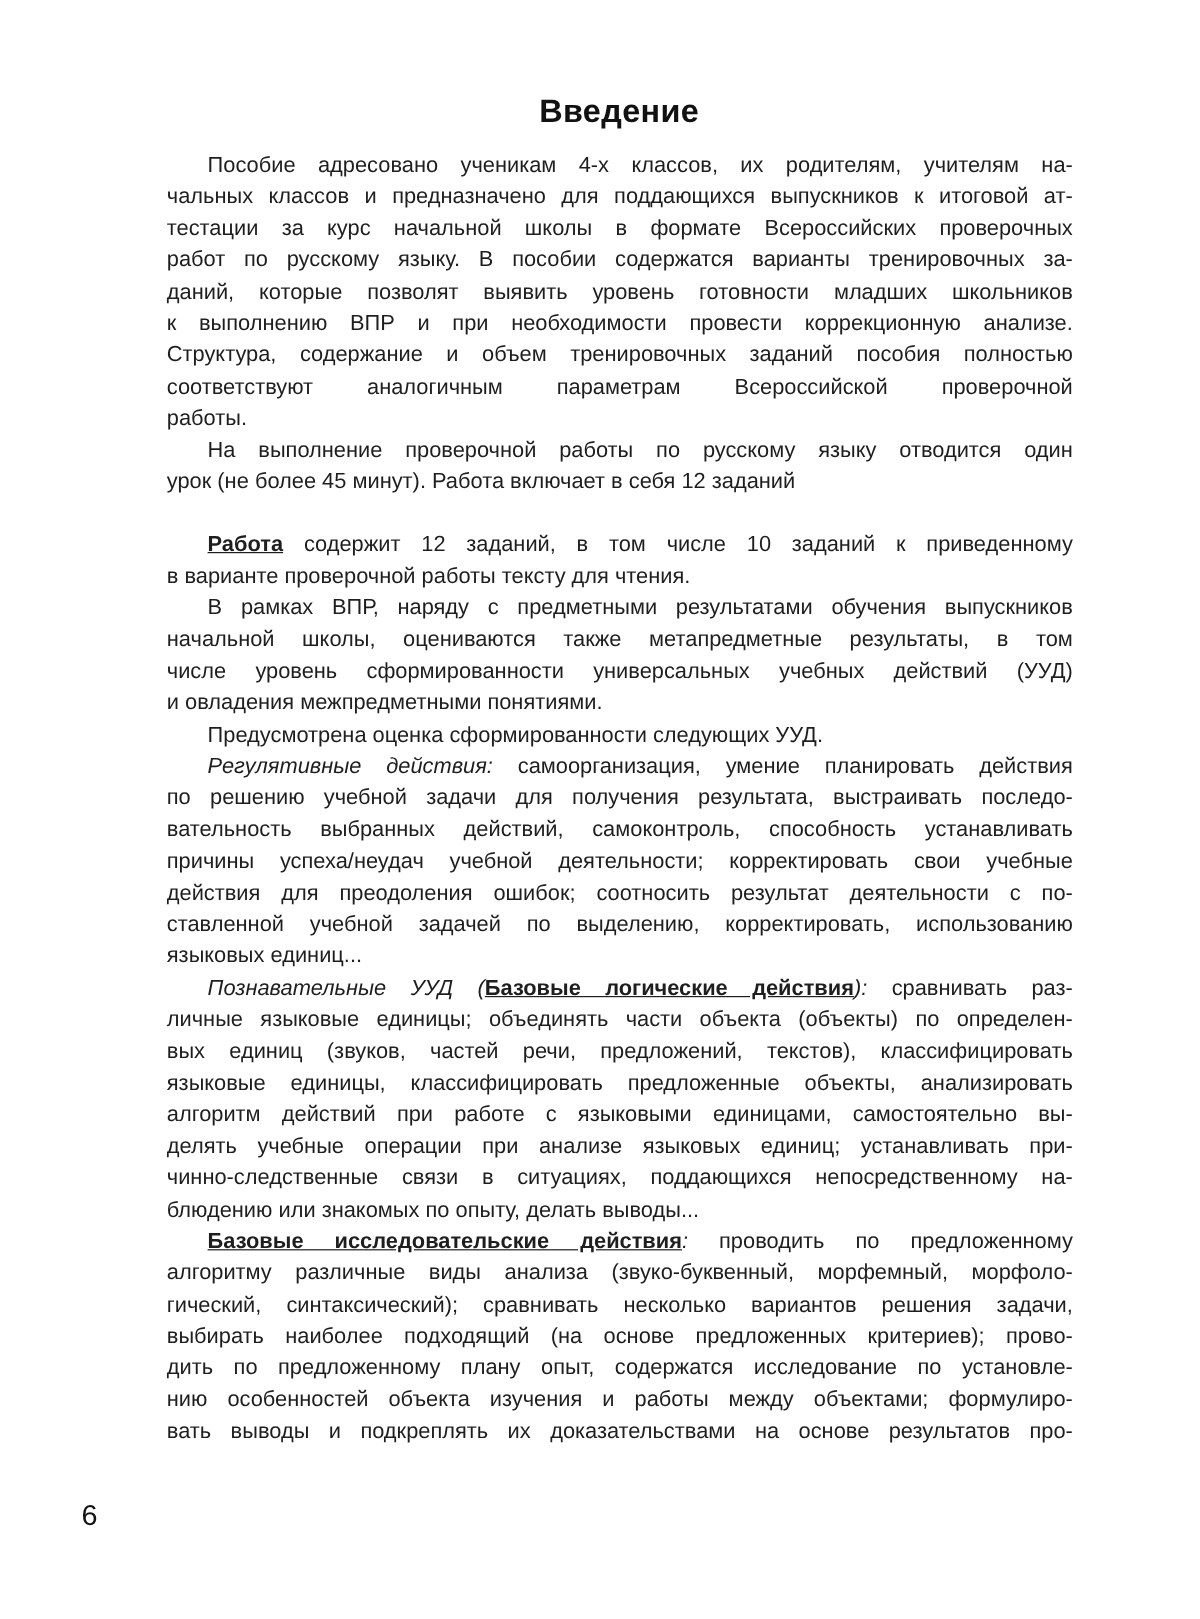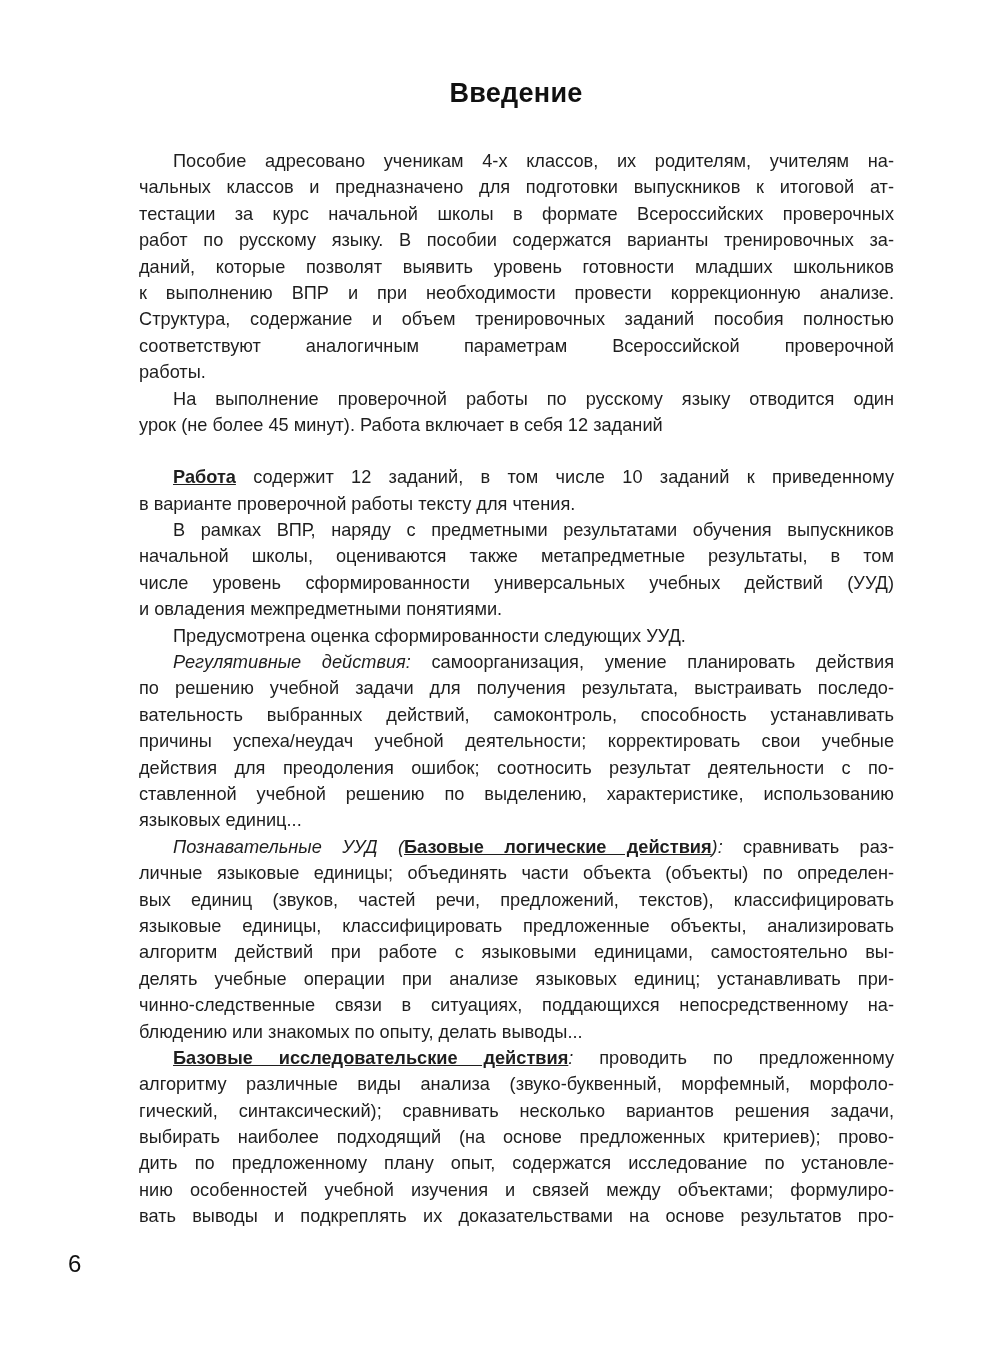--- a/index.html
+++ b/index.html
@@ -7,21 +7,21 @@
     width: 1000px; height: 1349px; position: relative; overflow: hidden;
     font-family: "Liberation Sans", sans-serif;
     color: #1e1e1e;
   }
   .title {
     position: absolute; top: 78px; left: 0; width: 1032px;
     text-align: center; font-weight: bold; font-size: 27px; color: #111;
     letter-spacing: 0.3px;
   }
   .content {
-    position: absolute; left: 139px; top: 148px; width: 755px;
+    position: absolute; left: 139px; top: 124px; width: 755px;
   }
   .line {
     font-size: 18.2px; line-height: 26.4px; height: 26.4px;
     white-space: nowrap;
     text-align: justify; text-align-last: justify;
   }
   .line.last { text-align-last: left; }
   .line.indent { padding-left: 34px; }
   .gap { height: 26px; }
   b, .b { font-weight: bold; text-decoration: underline; }
@@ -32,21 +32,21 @@
 </style>
 </head>
 <body>
 
 <div class="title">Введение</div>
 
 <div class="content">
 
   <div>
     <div class="line indent">Пособие адресовано ученикам 4-х классов, их родителям, учителям на-</div>
-    <div class="line">чальных классов и предназначено для подготовки выпускников к итоговой ат-</div>
+    <div class="line">чальных классов и предназначено для поддающихся выпускников к итоговой ат-</div>
     <div class="line">тестации за курс начальной школы в формате Всероссийских проверочных</div>
     <div class="line">работ по русскому языку. В пособии содержатся варианты тренировочных за-</div>
     <div class="line">даний, которые позволят выявить уровень готовности младших школьников</div>
     <div class="line">к выполнению ВПР и при необходимости провести коррекционную анализе.</div>
     <div class="line">Структура, содержание и объем тренировочных заданий пособия полностью</div>
     <div class="line">соответствуют аналогичным параметрам Всероссийской проверочной</div>
     <div class="line last">работы.</div>
   </div>
 
   <div>
@@ -71,40 +71,40 @@
   <div>
     <div class="line indent last">Предусмотрена оценка сформированности следующих УУД.</div>
   </div>
 
   <div>
     <div class="line indent"><span class="i">Регулятивные действия:</span><span> самоорганизация, умение планировать действия</span></div>
     <div class="line">по решению учебной задачи для получения результата, выстраивать последо-</div>
     <div class="line">вательность выбранных действий, самоконтроль, способность устанавливать</div>
     <div class="line">причины успеха/неудач учебной деятельности; корректировать свои учебные</div>
     <div class="line">действия для преодоления ошибок; соотносить результат деятельности с по-</div>
-    <div class="line">ставленной учебной решению по выделению, характеристике, использованию</div>
+    <div class="line">ставленной учебной задачей по выделению, корректировать, использованию</div>
     <div class="line last">языковых единиц...</div>
   </div>
 
   <div>
     <div class="line indent"><span class="i">Познавательные УУД (</span><span class="b">Базовые логические действия</span><span class="i">):</span><span> сравнивать раз-</span></div>
     <div class="line">личные языковые единицы; объединять части объекта (объекты) по определен-</div>
     <div class="line">вых единиц (звуков, частей речи, предложений, текстов), классифицировать</div>
     <div class="line">языковые единицы, классифицировать предложенные объекты, анализировать</div>
     <div class="line">алгоритм действий при работе с языковыми единицами, самостоятельно вы-</div>
     <div class="line">делять учебные операции при анализе языковых единиц; устанавливать при-</div>
     <div class="line">чинно-следственные связи в ситуациях, поддающихся непосредственному на-</div>
     <div class="line last">блюдению или знакомых по опыту, делать выводы...</div>
   </div>
 
   <div>
     <div class="line indent"><span class="b">Базовые исследовательские действия</span><span class="i">:</span><span> проводить по предложенному</span></div>
     <div class="line">алгоритму различные виды анализа (звуко-буквенный, морфемный, морфоло-</div>
     <div class="line">гический, синтаксический); сравнивать несколько вариантов решения задачи,</div>
     <div class="line">выбирать наиболее подходящий (на основе предложенных критериев); прово-</div>
     <div class="line">дить по предложенному плану опыт, содержатся исследование по установле-</div>
-    <div class="line">нию особенностей учебной изучения и связей между объектами; формулиро-</div>
+    <div class="line">нию особенностей объекта изучения и работы между объектами; формулиро-</div>
     <div class="line">вать выводы и подкреплять их доказательствами на основе результатов про-</div>
   </div>
 
 </div>
 
 <div class="page-number">6</div>
 
 </body></html>

